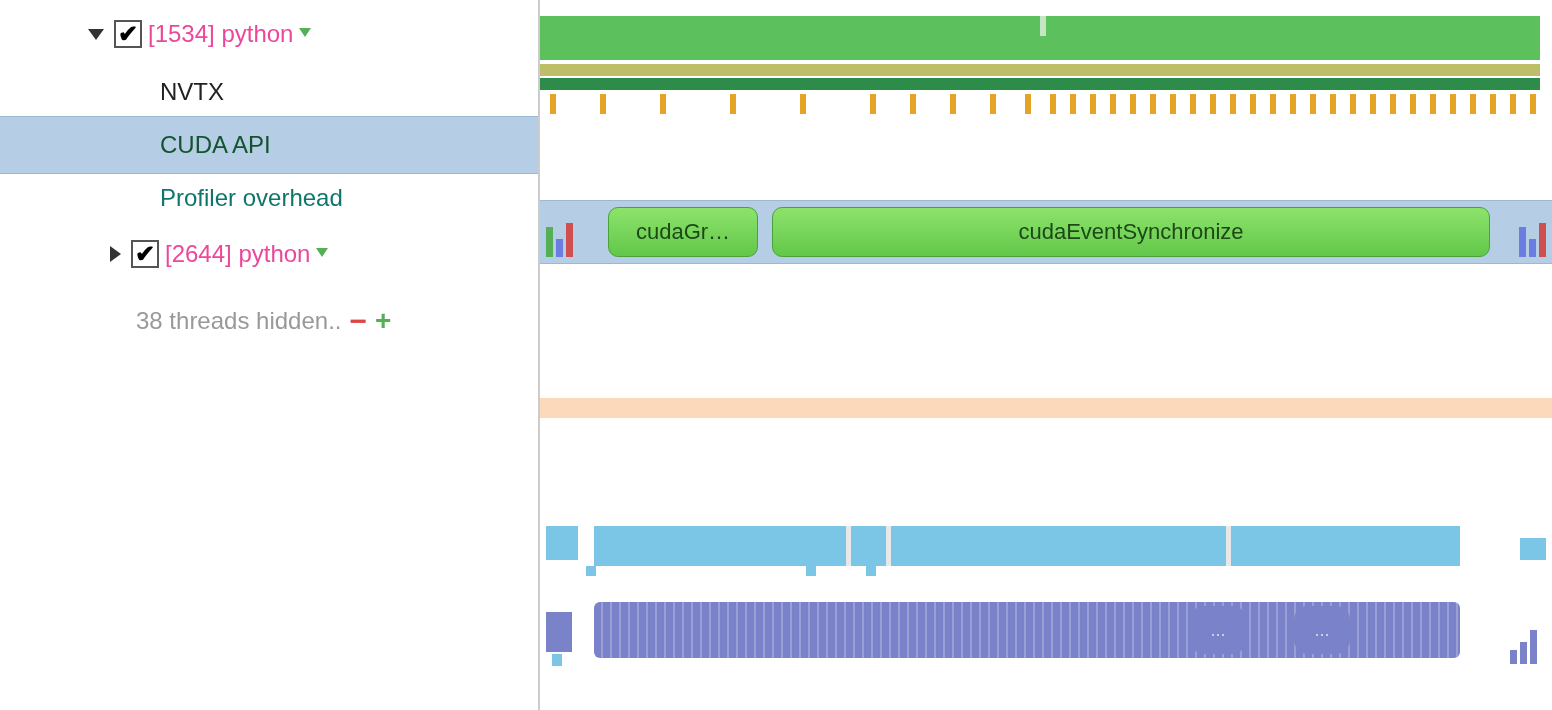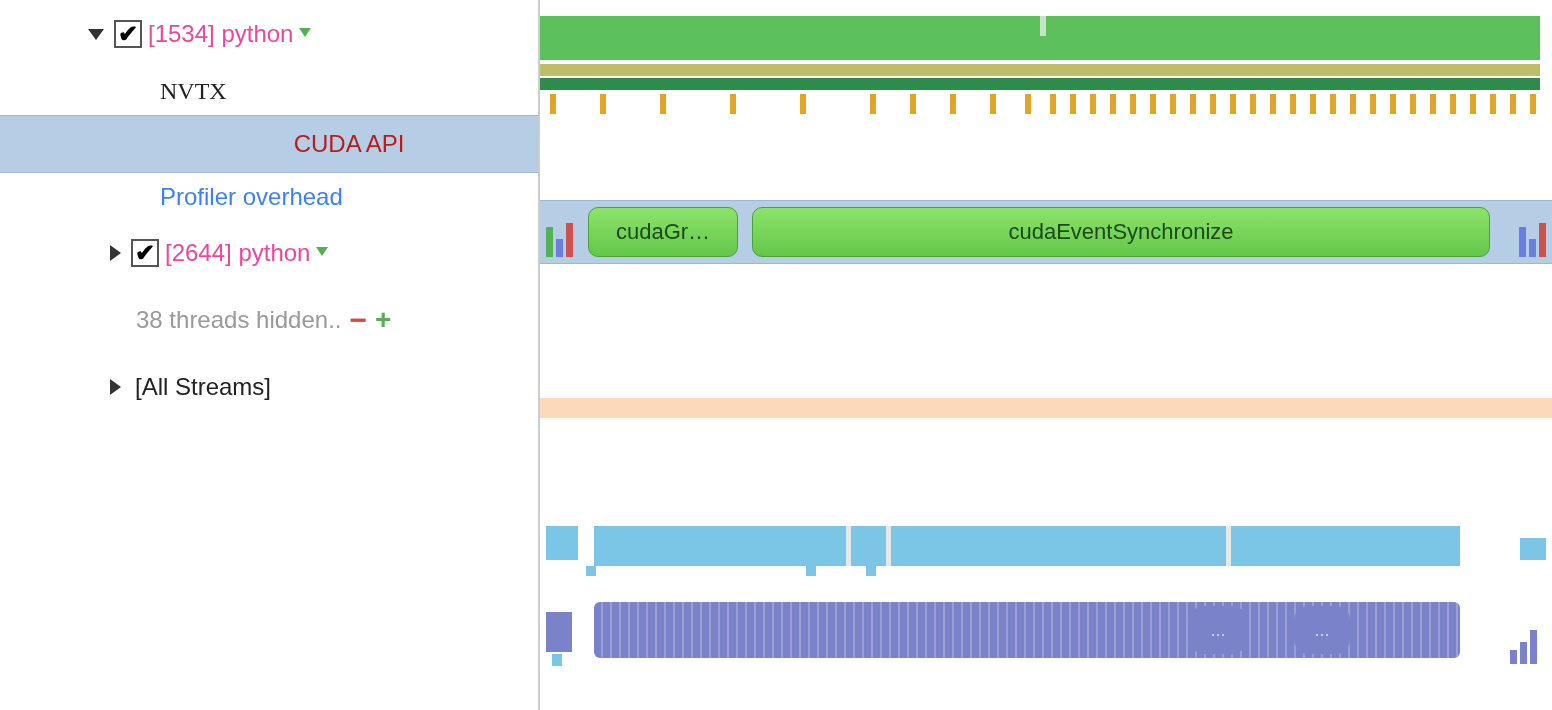--- a/index.html
+++ b/index.html
@@ -64,31 +64,30 @@
     width: 28px; height: 28px;
     border: 2px solid #555;
     background: #fff;
     margin: 0 6px;
     font-size: 24px;
     font-weight: bold;
     line-height: 1;
   }
   .pid-label { color: #ec4899; font-size: 24px; }
   .side-row-1 { padding: 20px 0 20px 88px; }
-  .side-row-nvtx { padding: 10px 0 10px 160px; font-size: 24px; color: #222; font-family: Liberation Serif, serif; }
+  .side-row-nvtx { padding: 10px 0 10px 160px; font-size: 24px; color: #222; }
   .side-row-cuda {
     padding: 14px 0 14px 160px;
     font-size: 24px;
-    color: #b91c1c;
+    color: #14532d;
     background: #b5cde5;
     border-top: 1px solid #9cb8d4;
     border-bottom: 1px solid #9cb8d4;
-    justify-content: center;
-  }
-  .side-row-prof { padding: 10px 0 10px 160px; font-size: 24px; color: #3b82f6; }
+  }
+  .side-row-prof { padding: 10px 0 10px 160px; font-size: 24px; color: #0f766e; }
   .side-row-2 { padding: 18px 0 18px 110px; display:flex; align-items:center;}
   .side-row-hidden { padding: 18px 4px 18px 136px; font-size: 24px; color: #999; display:flex; align-items:center;text-align:center;}
   .minus { color: #dd4444; font-size: 30px; margin-left: 8px; font-weight: bold;}
   .plus  { color: #55b055; font-size: 28px; margin-left: 8px; font-weight: bold;}
   .side-row-hw { padding: 14px 0 14px 68px; font-size: 24px; color: #222; display:flex; align-items:center;}
   .side-row-streams { padding: 18px 0 18px 110px; font-size: 24px; color: #222; display:flex; align-items:center;}
 
   .tl-area { position: absolute; left: 0; right: 12px; }
   .bar-top1 { top: 16px; height: 44px; background: #5cc05c; }
   .bar-top1::after{
@@ -127,21 +126,21 @@
   .sb.r { background:#d05050; height: 34px;}
   .sb.b2 { background:#6a7de0; height: 30px;}
 
   .cuda-block {
     position: absolute; top: 6px; height: 50px;
     border-radius: 10px;
     background: linear-gradient(#8de36b,#62c74a);
     border: 1px solid #4aa238;
     display:flex; align-items:center; justify-content:center;
     font-size: 22px; color: #1d4818;
-    overflow: hidden; white-space: nowrap;
+    overflow: hidden; white-space: nowrap; margin-left: 20px;
   }
   .cuda1 { left: 48px; width: 150px; }
   .cuda2 { left: 212px; right: 62px; }
 
   .orange-strip {
     position: absolute; top: 398px; left: 0; right: 0; height: 20px;
     background: #fcd9bb;
   }
 
   .hw1 {
@@ -204,24 +203,20 @@
       <span class="tri tri-down-small"></span>
     </div>
 
     <div class="row side-row-hidden">
       <span>38 threads hidden..</span>
       <span class="minus">−</span>
       <span class="plus">+</span>
     </div>
 
 
-    <div class="row side-row-streams">
-      <span class="tri tri-right"></span>
-      <span style="margin-left:10px;">[All Streams]</span>
-    </div>
 
   </div>
 
   <div class="timeline">
     <div class="tl-area bar-top1"></div>
     <div class="tl-area bar-top2"></div>
     <div class="tl-area bar-top3"></div>
     <div class="tl-area ticks" id="ticks">
         <span style="left: 1%;"></span>
         <span style="left: 6%;"></span>

